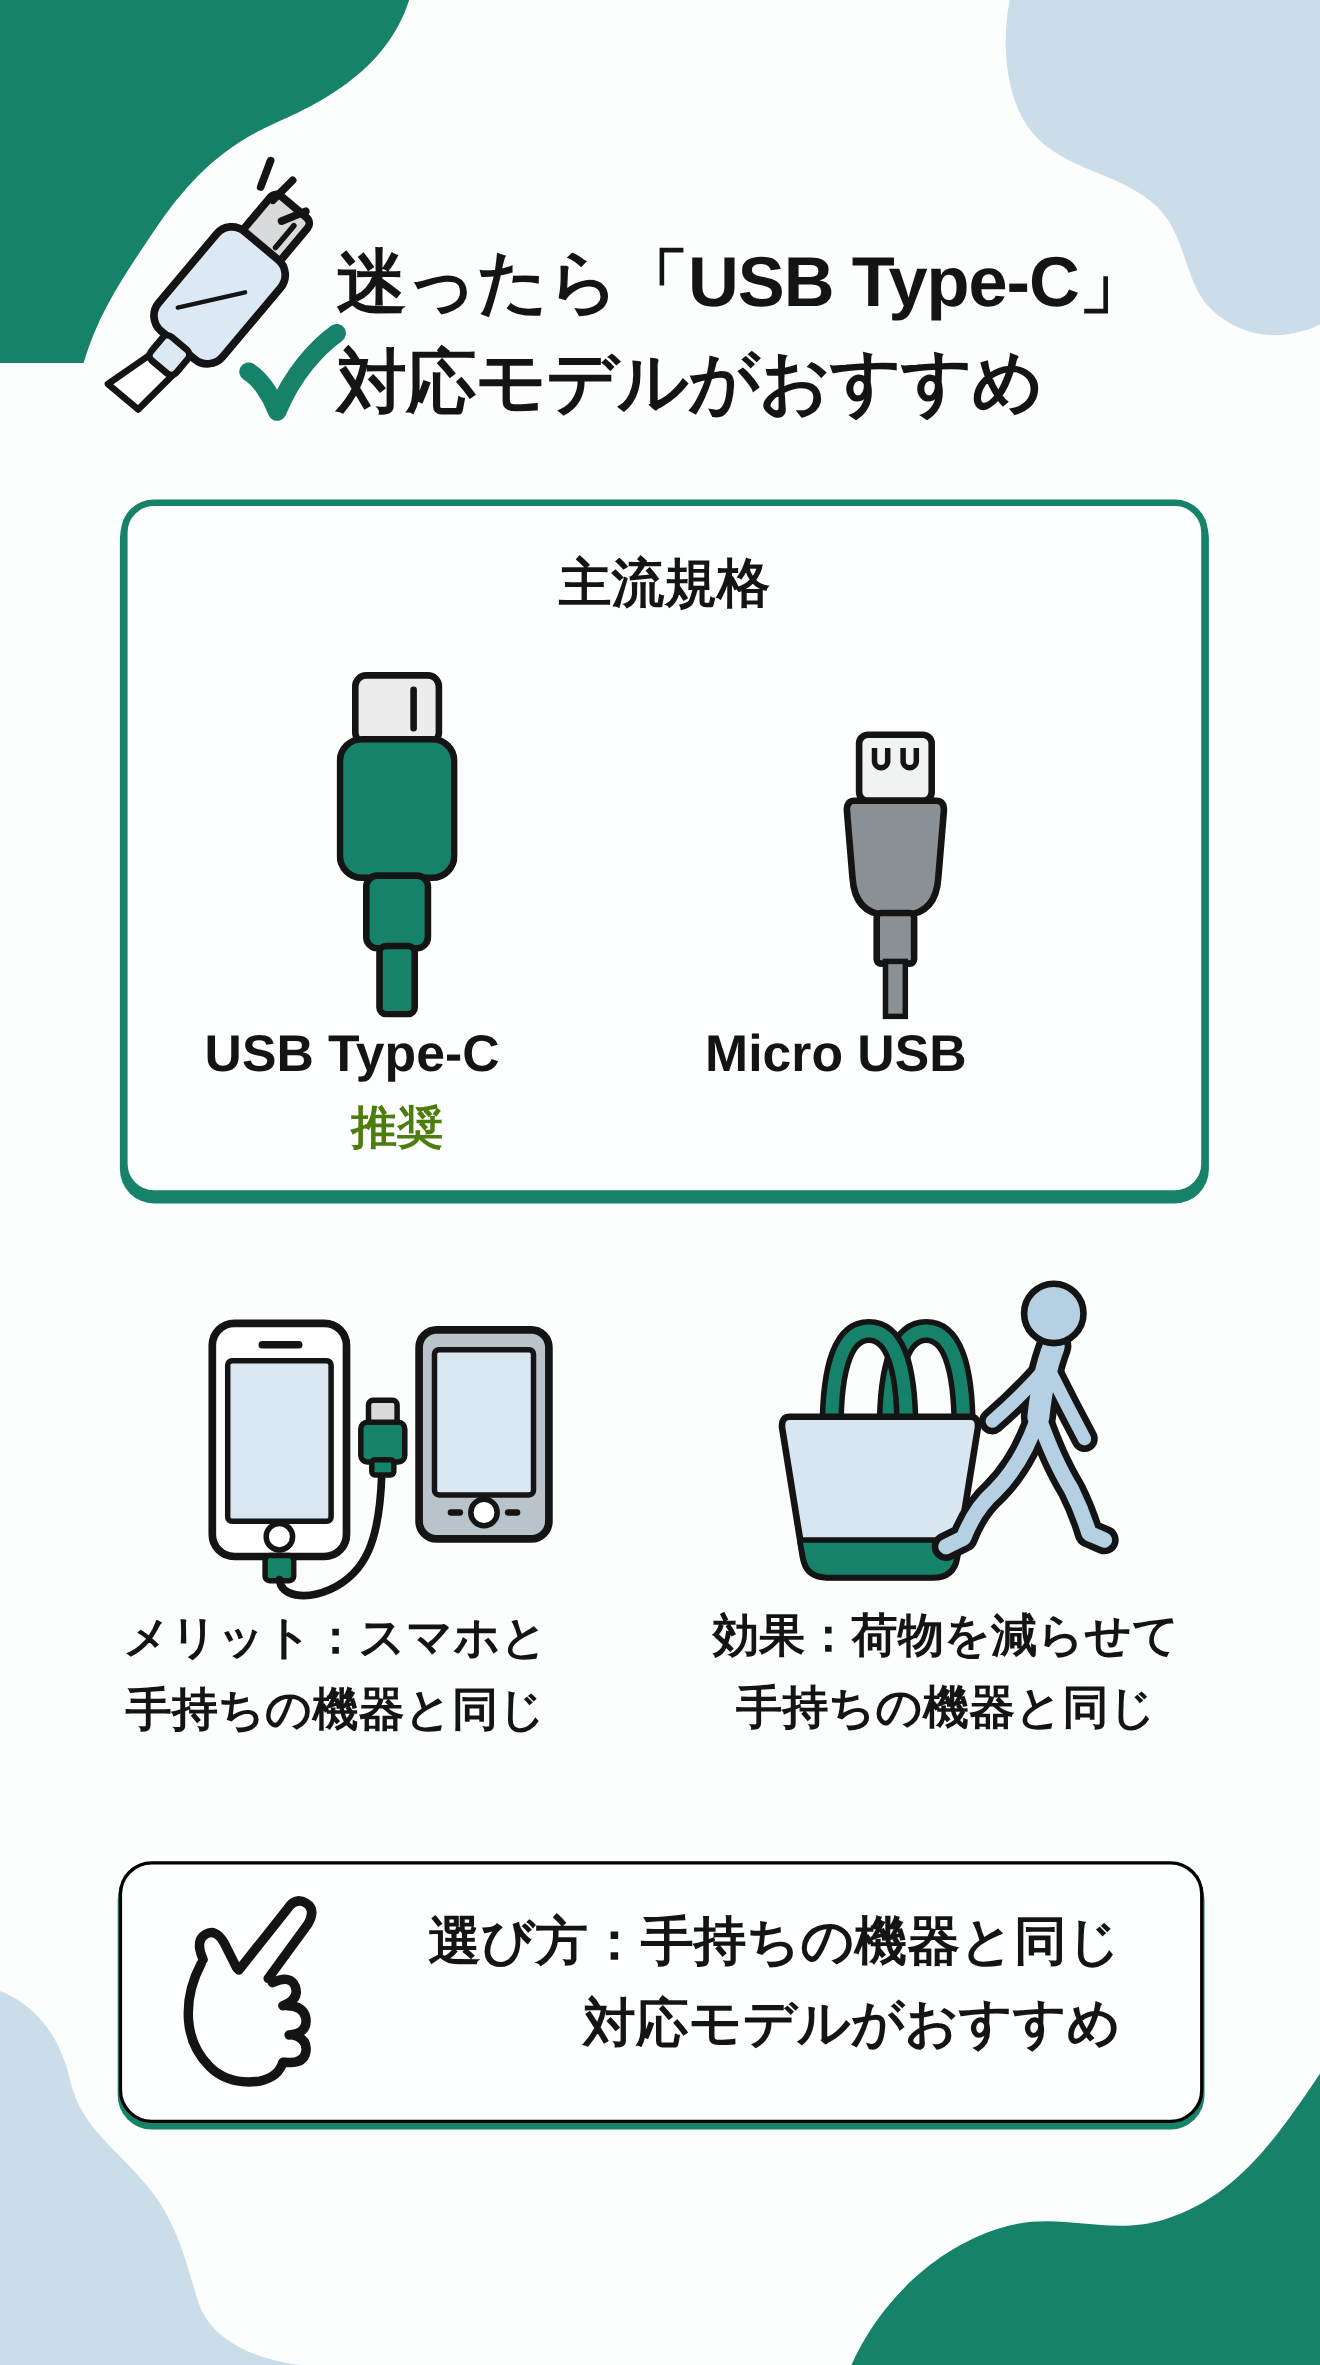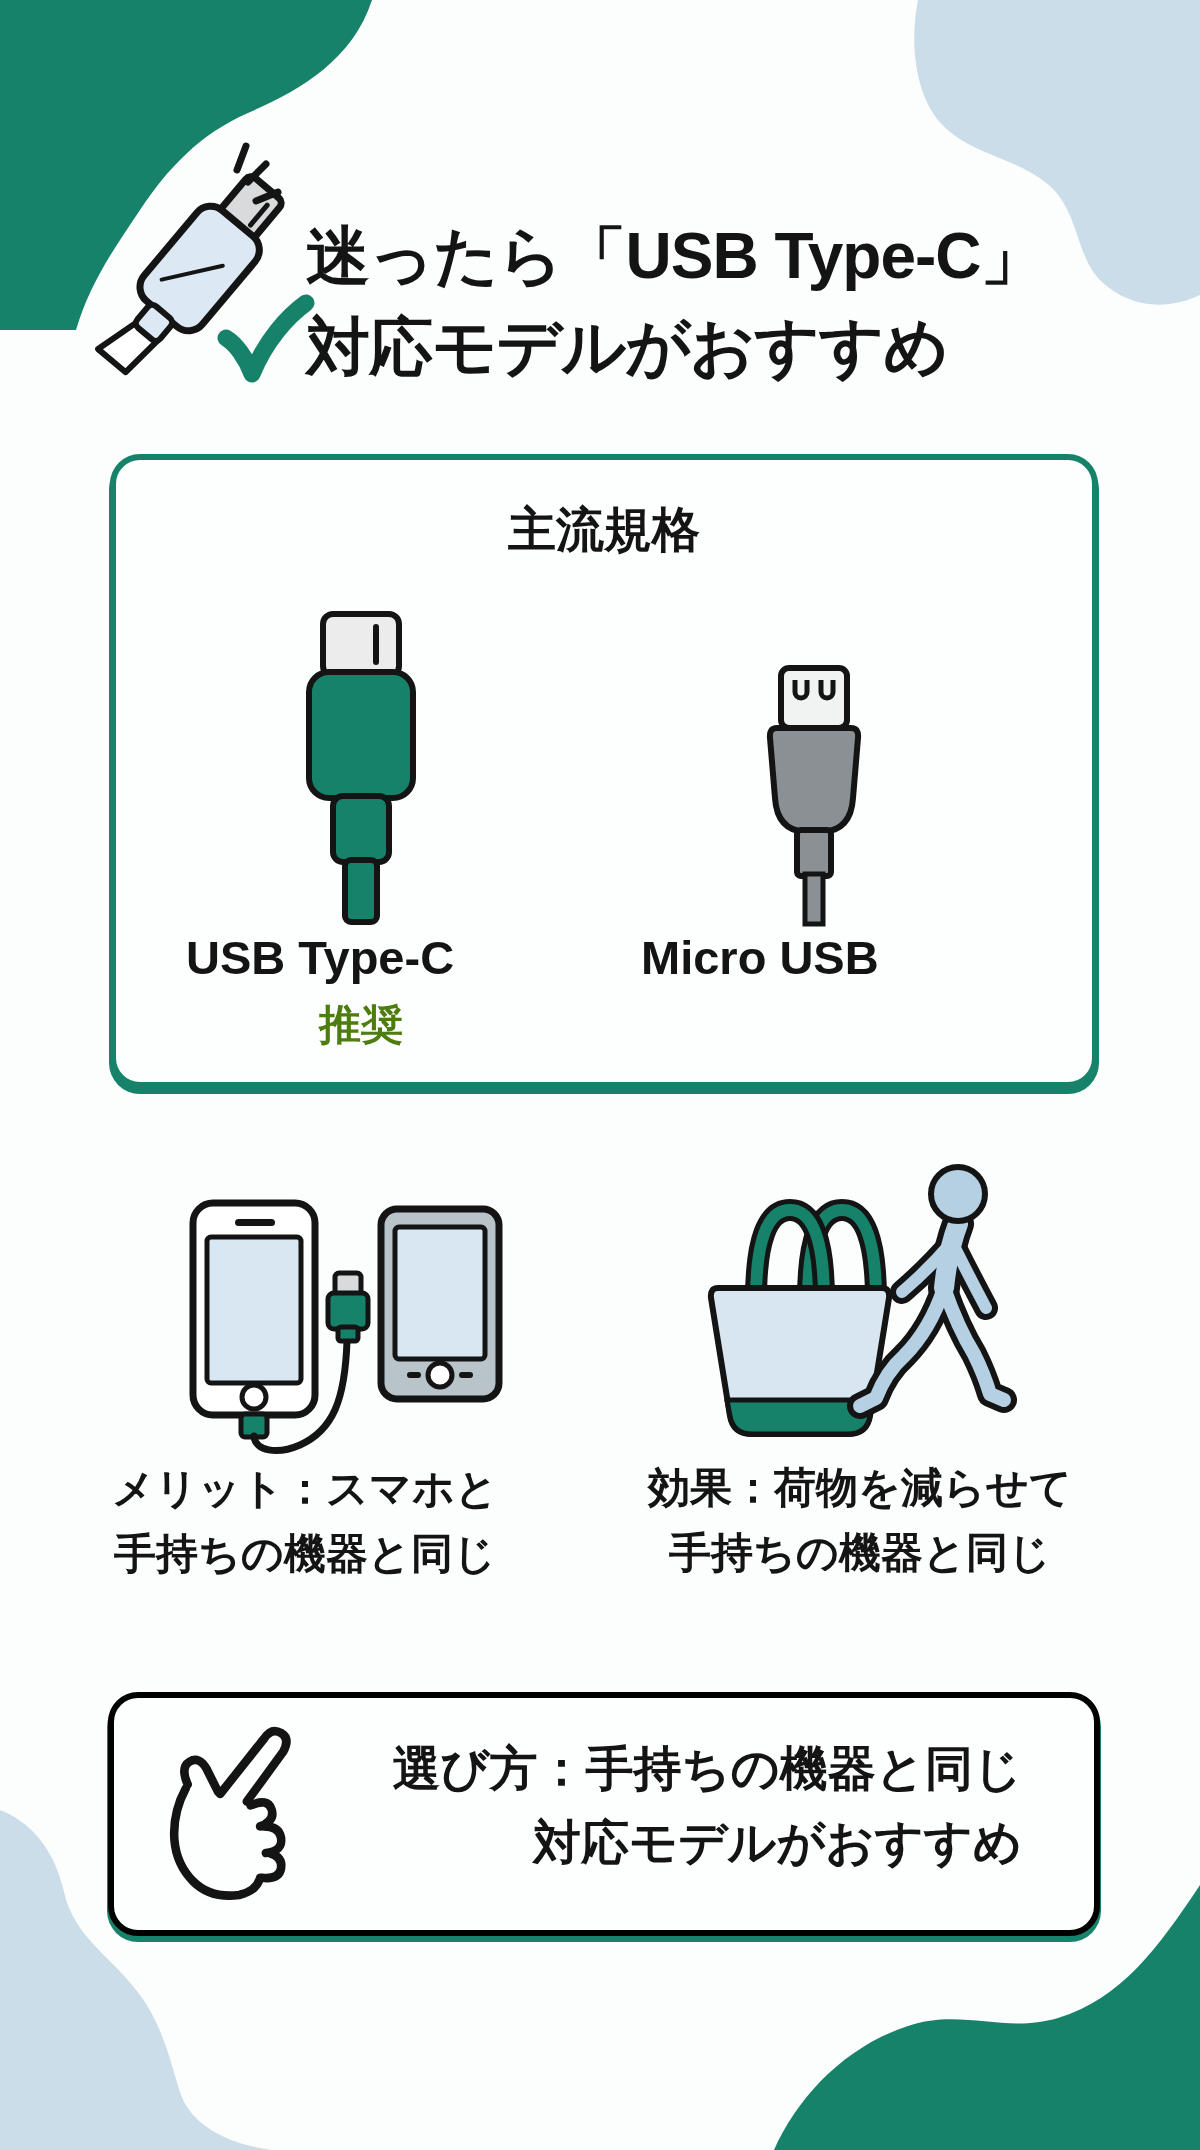--- a/index.html
+++ b/index.html
@@ -44,21 +44,21 @@
   .benefit-caption{
     position:absolute;top:1456px;text-align:center;
     font-size:42px;font-weight:900;line-height:1.55;
   }
   .caption-left{left:30px;width:550px;}
   .caption-right{left:600px;width:520px;font-family:Liberation Serif, serif;}
 
   
   .tip-box{
     position:absolute;left:108px;top:1692px;width:980px;height:232px;
-    border:6px solid #000000;border-radius:30px;background:#fdfefe;
+    border:3px solid #000000;border-radius:30px;background:#fdfefe;
     box-shadow:0 5px 0 1px #17826A;
   }
   .hand-icon{position:absolute;left:36px;top:16px;}
   .tip-text{
     position:absolute;right:72px;top:34px;width:660px;text-align:right;
     font-size:48px;font-weight:900;line-height:1.55;
   }
 </style>
 </head>
 <body>

